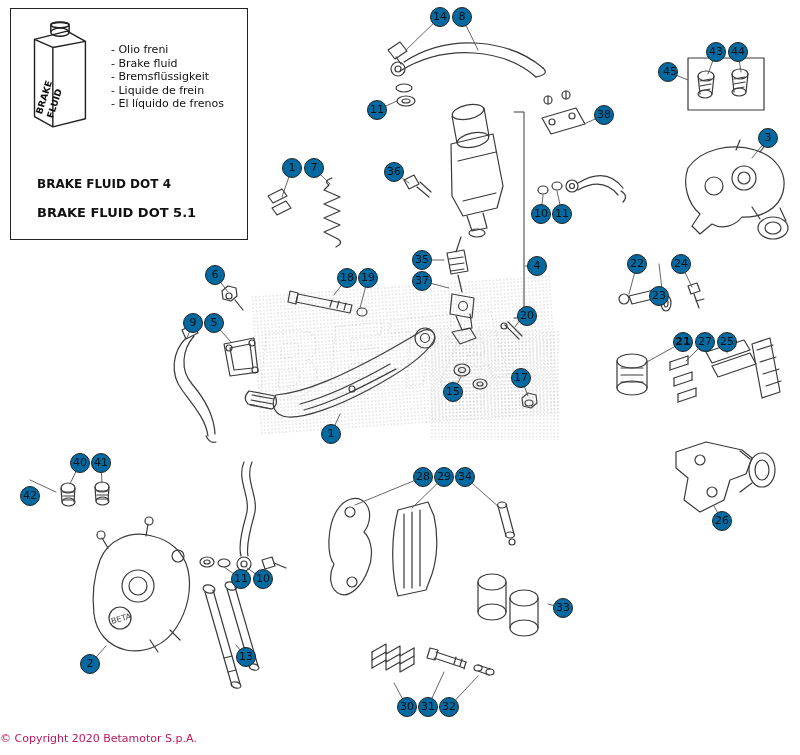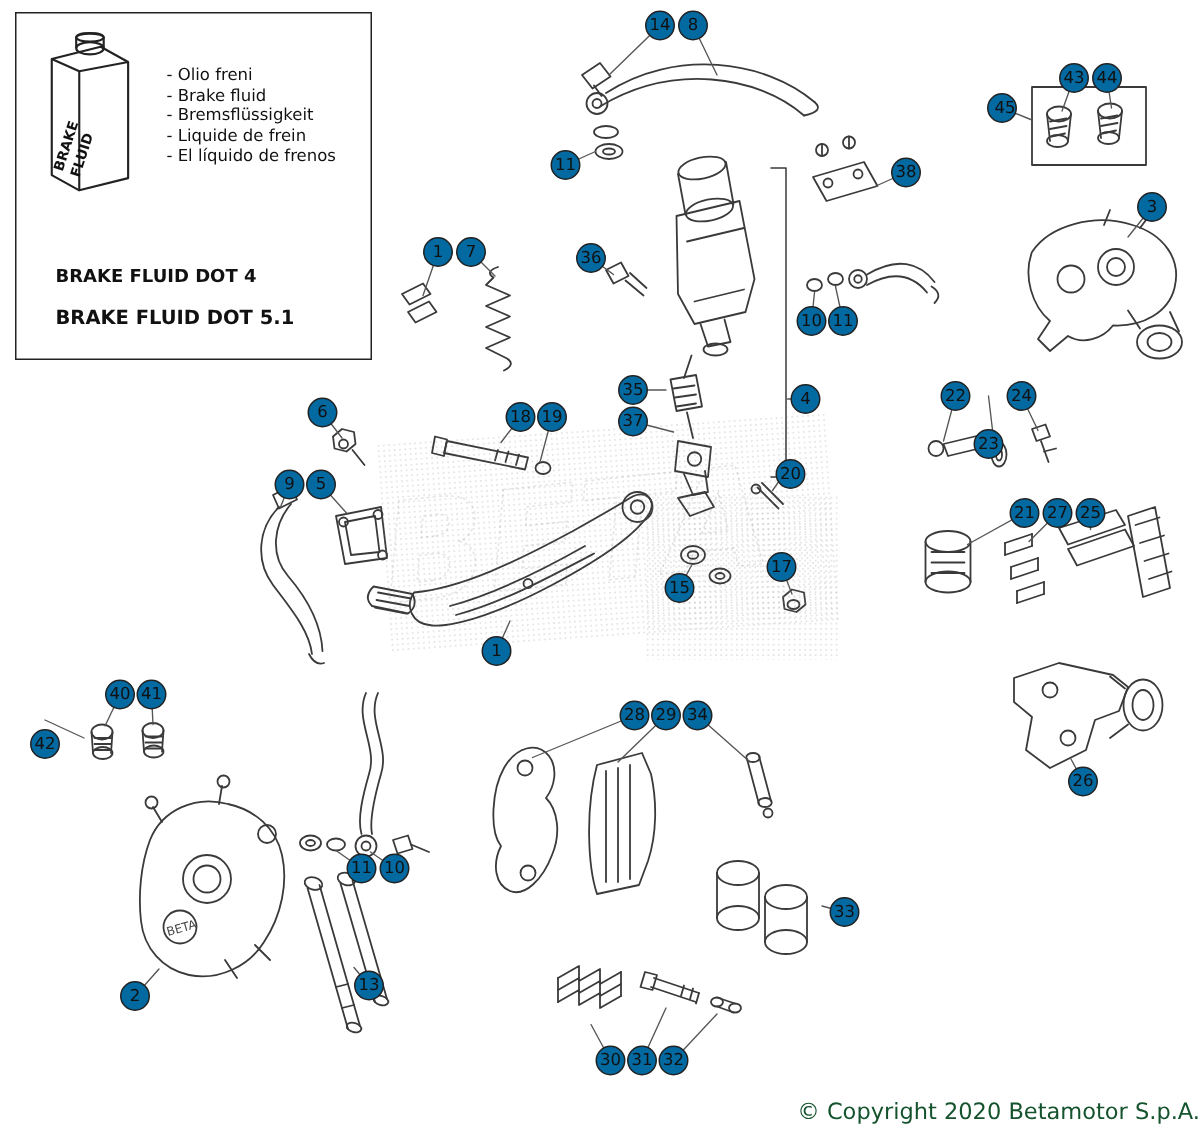--- a/index.html
+++ b/index.html
@@ -33,22 +33,22 @@
   
   .stipple {
     position:absolute; z-index:1; opacity:.22; pointer-events:none;
     background-image:radial-gradient(circle,#8a8a8a 0.6px,transparent 0.75px);
     background-size:3.5px 3.5px;
   }
   .stipple.a { left:255px; top:285px; width:300px; height:140px; transform:rotate(-4deg); }
   .stipple.b { left:430px; top:330px; width:130px; height:110px; }
 
   .footer {
-    position:absolute; left:0; right:0; top:732px; text-align:right;
-    font-size:15px; color:#14532d; z-index:4;
+    position:absolute; left:0; right:0; top:732px; text-align:left;
+    font-size:11px; color:#be185d; z-index:4;
   }
 </style>
 </head>
 <body>
 
 <div class="canvas">
 
   <svg class="art" width="800" height="755" viewBox="0 0 800 755">
 
     <g>
@@ -439,21 +439,21 @@
       <span class="callout" style="left: 537px; top: 266px;">4</span>
       <span class="callout" style="left: 637px; top: 264px;">22</span>
       <span class="callout" style="left: 659px; top: 264px; margin-top: 32px;">23</span>
       <span class="callout" style="left: 681px; top: 264px;">24</span>
       <span class="callout" style="left: 347px; top: 278px;">18</span>
       <span class="callout" style="left: 368px; top: 278px;">19</span>
       <span class="callout" style="left: 215px; top: 275px;">6</span>
       <span class="callout" style="left: 527px; top: 316px;">20</span>
       <span class="callout" style="left: 193px; top: 323px;">9</span>
       <span class="callout" style="left: 214px; top: 323px;">5</span>
-      <span class="callout" style="left: 683px; top: 342px;">21</span>
+      <span class="callout" style="left: 683px; top: 342px; font-weight: bold;">21</span>
       <span class="callout" style="left: 705px; top: 342px;">27</span>
       <span class="callout" style="left: 727px; top: 342px;">25</span>
       <span class="callout" style="left: 521px; top: 378px;">17</span>
       <span class="callout" style="left: 453px; top: 392px;">15</span>
       <span class="callout" style="left: 331px; top: 434px;">1</span>
       <span class="callout" style="left: 722px; top: 521px;">26</span>
       <span class="callout" style="left: 80px; top: 463px;">40</span>
       <span class="callout" style="left: 101px; top: 463px;">41</span>
       <span class="callout" style="left: 30px; top: 496px;">42</span>
       <span class="callout" style="left: 423px; top: 477px;">28</span>

